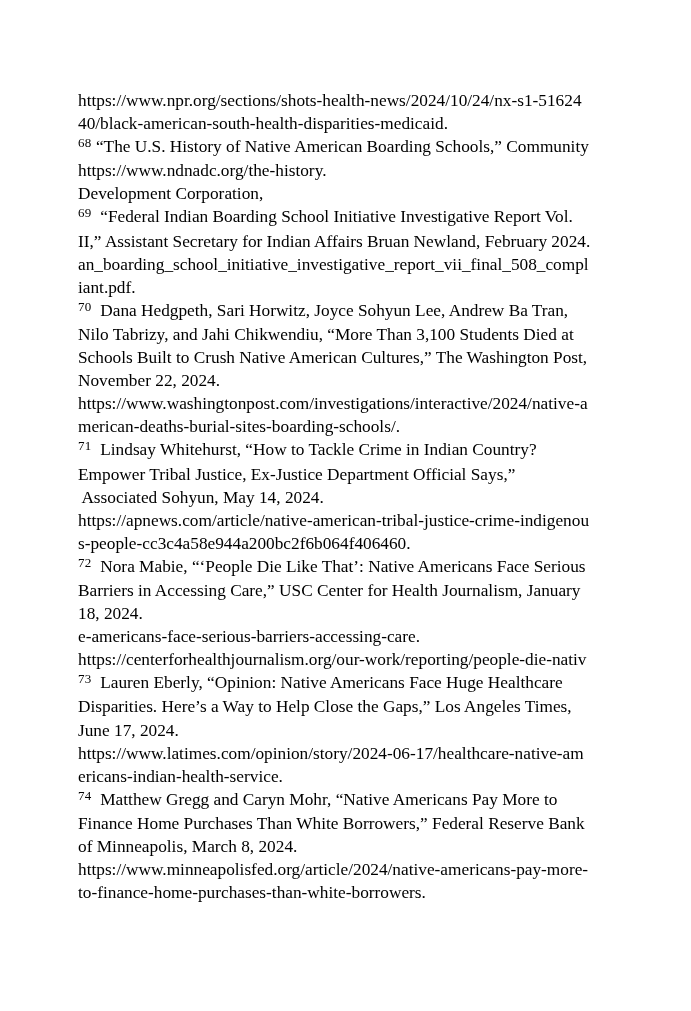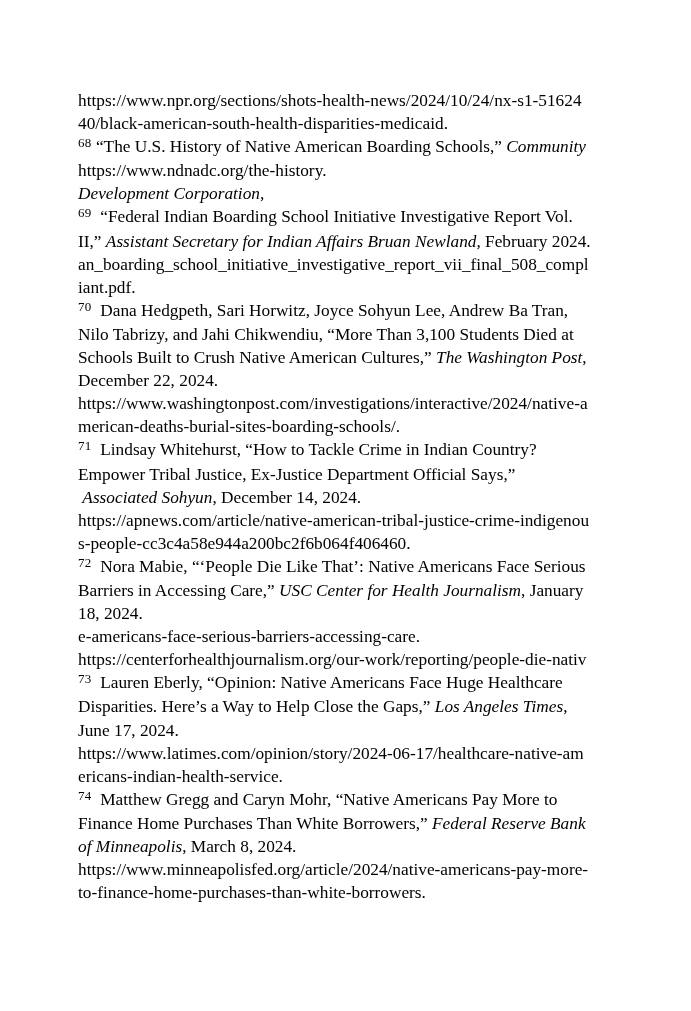--- a/index.html
+++ b/index.html
@@ -26,46 +26,45 @@
   .line {
     white-space: pre;
   }
   .sup {
     font-size: 13px;
     position: relative;
     top: -5px;
     letter-spacing: 0.3px;
   }
   .italic {
-    font-style: italic;
   }
 </style>
 </head>
 <body>
 
 <div class="page">
   <div class="endnotes">
       <div class="line"><span>https://www.npr.org/sections/shots-health-news/2024/10/24/nx-s1-51624</span></div>
       <div class="line"><span>40/black-american-south-health-disparities-medicaid.</span></div>
       <div class="line"><span class="sup">68</span><span> “The U.S. History of Native American Boarding Schools,” </span><span class="italic">Community</span></div>
       <div class="line"><span>https://www.ndnadc.org/the-history.</span></div>
       <div class="line"><span class="italic">Development Corporation,</span></div>
       <div class="line"><span class="sup">69</span><span>  “Federal Indian Boarding School Initiative Investigative Report Vol.</span></div>
       <div class="line"><span>II,” </span><span class="italic">Assistant Secretary for Indian Affairs Bruan Newland,</span><span> February 2024.</span></div>
       <div class="line"><span>an_boarding_school_initiative_investigative_report_vii_final_508_compl</span></div>
       <div class="line"><span>iant.pdf.</span></div>
       <div class="line"><span class="sup">70</span><span>  Dana Hedgpeth, Sari Horwitz, Joyce Sohyun Lee, Andrew Ba Tran,</span></div>
       <div class="line"><span>Nilo Tabrizy, and Jahi Chikwendiu, “More Than 3,100 Students Died at</span></div>
       <div class="line"><span>Schools Built to Crush Native American Cultures,” </span><span class="italic">The Washington Post</span><span>,</span></div>
-      <div class="line"><span>December 22, 2024.</span></div>
+      <div class="line"><span>November 22, 2024.</span></div>
       <div class="line"><span>https://www.washingtonpost.com/investigations/interactive/2024/native-a</span></div>
       <div class="line"><span>merican-deaths-burial-sites-boarding-schools/.</span></div>
       <div class="line"><span class="sup">71</span><span>  Lindsay Whitehurst, “How to Tackle Crime in Indian Country?</span></div>
       <div class="line"><span>Empower Tribal Justice, Ex-Justice Department Official Says,”</span></div>
-      <div class="line"><span> </span><span class="italic">Associated Sohyun</span><span>, December 14, 2024.</span></div>
+      <div class="line"><span> </span><span class="italic">Associated Sohyun</span><span>, May 14, 2024.</span></div>
       <div class="line"><span>https://apnews.com/article/native-american-tribal-justice-crime-indigenou</span></div>
       <div class="line"><span>s-people-cc3c4a58e944a200bc2f6b064f406460.</span></div>
       <div class="line"><span class="sup">72</span><span>  Nora Mabie, “‘People Die Like That’: Native Americans Face Serious</span></div>
       <div class="line"><span>Barriers in Accessing Care,” </span><span class="italic">USC Center for Health Journalism</span><span>, January</span></div>
       <div class="line"><span>18, 2024.</span></div>
       <div class="line"><span>e-americans-face-serious-barriers-accessing-care.</span></div>
       <div class="line"><span>https://centerforhealthjournalism.org/our-work/reporting/people-die-nativ</span></div>
       <div class="line"><span class="sup">73</span><span>  Lauren Eberly, “Opinion: Native Americans Face Huge Healthcare</span></div>
       <div class="line"><span>Disparities. Here’s a Way to Help Close the Gaps,” </span><span class="italic">Los Angeles Times</span><span>,</span></div>
       <div class="line"><span>June 17, 2024.</span></div>

